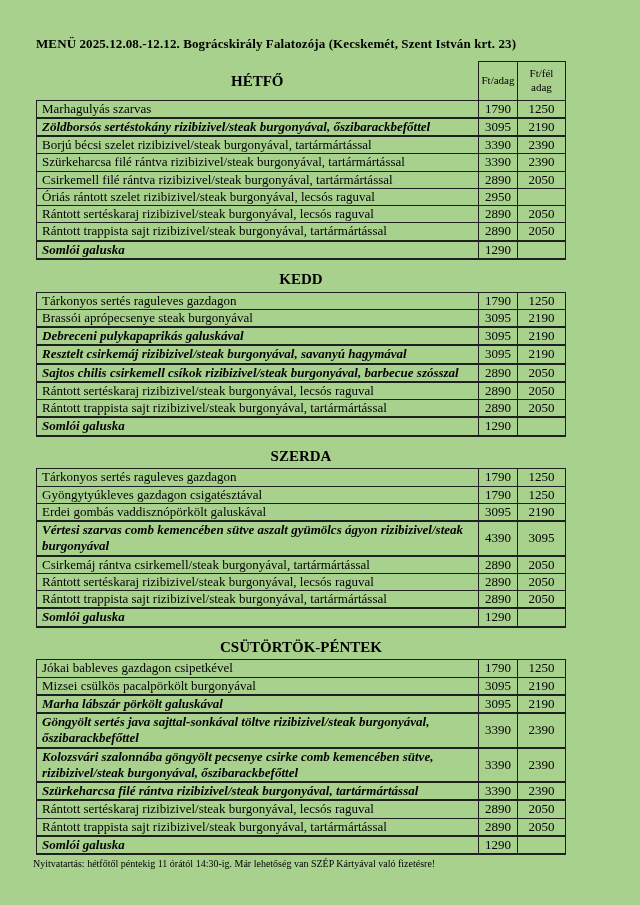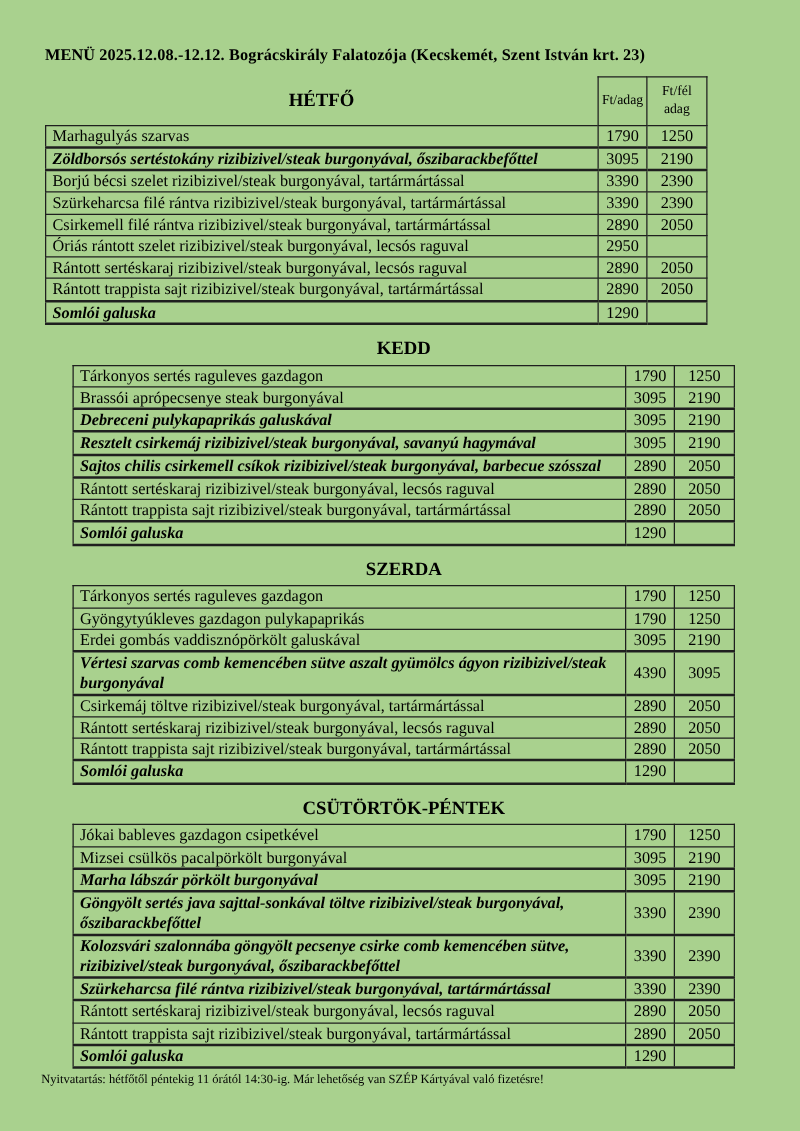--- a/index.html
+++ b/index.html
@@ -24,21 +24,20 @@
     margin: 0 0 9px 0;
     letter-spacing: 0.1px;
   }
   .menu-section table {
     border-collapse: collapse;
     table-layout: fixed;
     width: 529px;
   }
   .menu-section + .menu-section {
     margin-top: 6px;
-    margin-left: 22px;
   }
   td {
     border: 1px solid #1f1f1f;
     padding: 0 5px;
     font-size: 13px;
     line-height: 1.25;
     vertical-align: middle;
     overflow: hidden;
   }
   td.price {
@@ -209,36 +208,36 @@
           <tbody>
             <tr class="day-row">
               <td class="day-cell" colspan="3">SZERDA</td>
             </tr>
             <tr class="">
               <td class="dish">Tárkonyos sertés raguleves gazdagon</td>
               <td class="price">1790</td>
               <td class="price">1250</td>
             </tr>
             <tr class="">
-              <td class="dish">Gyöngytyúkleves gazdagon pulykapaprikás</td>
+              <td class="dish">Gyöngytyúkleves gazdagon csigatésztával</td>
               <td class="price">1790</td>
               <td class="price">1250</td>
             </tr>
             <tr class="">
               <td class="dish">Erdei gombás vaddisznópörkölt galuskával</td>
               <td class="price">3095</td>
               <td class="price">2190</td>
             </tr>
             <tr class="bold-row">
               <td class="dish">Vértesi szarvas comb kemencében sütve aszalt gyümölcs ágyon rizibizivel/steak burgonyával</td>
               <td class="price">4390</td>
               <td class="price">3095</td>
             </tr>
             <tr class="">
-              <td class="dish">Csirkemáj töltve rizibizivel/steak burgonyával, tartármártással</td>
+              <td class="dish">Csirkemáj rántva csirkemell/steak burgonyával, tartármártással</td>
               <td class="price">2890</td>
               <td class="price">2050</td>
             </tr>
             <tr class="">
               <td class="dish">Rántott sertéskaraj rizibizivel/steak burgonyával, lecsós raguval</td>
               <td class="price">2890</td>
               <td class="price">2050</td>
             </tr>
             <tr class="">
               <td class="dish">Rántott trappista sajt rizibizivel/steak burgonyával, tartármártással</td>
@@ -268,21 +267,21 @@
               <td class="dish">Jókai bableves gazdagon csipetkével</td>
               <td class="price">1790</td>
               <td class="price">1250</td>
             </tr>
             <tr class="">
               <td class="dish">Mizsei csülkös pacalpörkölt burgonyával</td>
               <td class="price">3095</td>
               <td class="price">2190</td>
             </tr>
             <tr class="bold-row">
-              <td class="dish">Marha lábszár pörkölt burgonyával</td>
+              <td class="dish">Marha lábszár pörkölt galuskával</td>
               <td class="price">3095</td>
               <td class="price">2190</td>
             </tr>
             <tr class="bold-row">
               <td class="dish">Göngyölt sertés java sajttal-sonkával töltve rizibizivel/steak burgonyával, őszibarackbefőttel</td>
               <td class="price">3390</td>
               <td class="price">2390</td>
             </tr>
             <tr class="bold-row">
               <td class="dish">Kolozsvári szalonnába göngyölt pecsenye csirke comb kemencében sütve, rizibizivel/steak burgonyával, őszibarackbefőttel</td>

